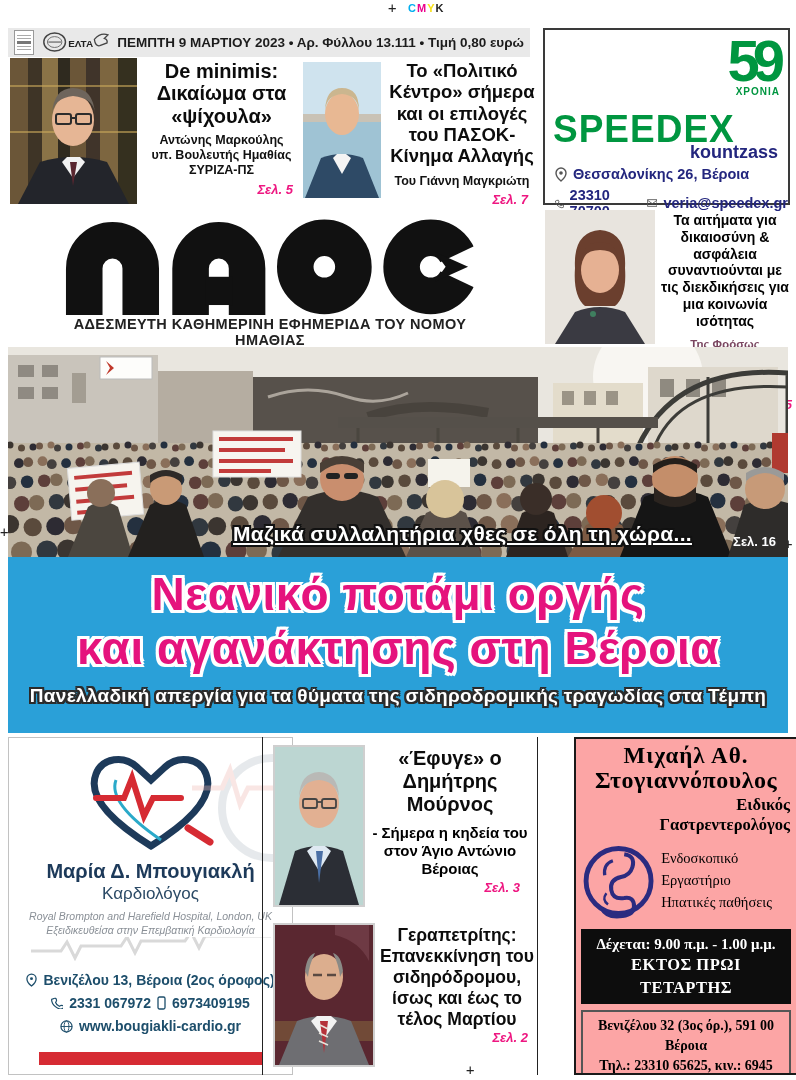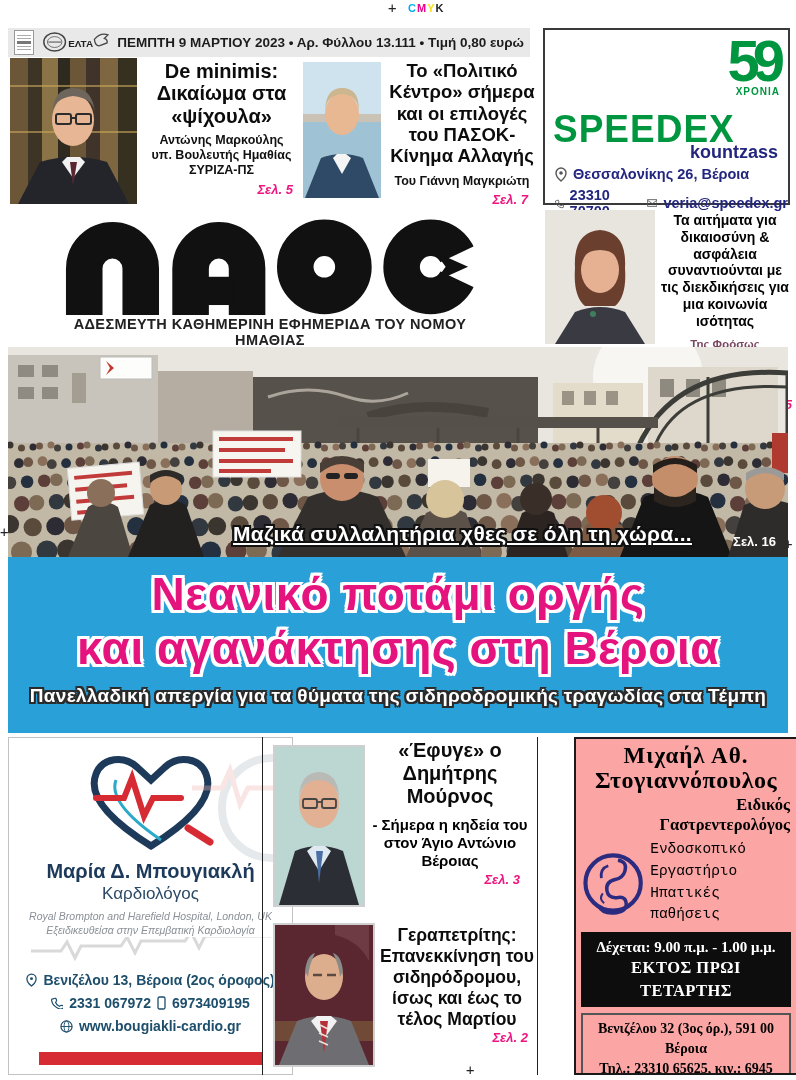--- a/index.html
+++ b/index.html
@@ -77,36 +77,36 @@
   .cardio .role { font-size:17px; color:#2b4a66; margin-top:1px; }
   .cardio .spec { font-style:italic; font-size:10.5px; color:#8a9097; line-height:1.35; margin-top:5px; }
   .cardio .crow { display:flex; align-items:center; justify-content:center; gap:6px; color:#1d4e6b; font-size:14px; font-weight:bold; margin-top:7px; }
   .cardio .redbar { position:absolute; left:30px; right:30px; bottom:9px; height:13px; background:#d62b33; }
   .cardio .bgdeco { position:absolute; right:-20px; top:10px; opacity:.35; }
 
   
   .midcol { position:absolute; left:262px; top:737px; width:276px; height:338px; border-left:1px solid #222; border-right:1px solid #222; }
   .m-art { position:absolute; text-align:center; }
   .m-art .ttl { font-weight:bold; color:#0c0c0c; }
-  .mournos-text { left:103px; top:2px; width:168px; }
+  .mournos-text { left:103px; top:10px; width:168px; }
   .mournos-text .ttl { font-size:20px; line-height:1.15; }
   .mournos-text .sub { font-weight:bold; font-size:15px; line-height:1.2; margin-top:8px; }
   .mournos-text .pr { display:block; text-align:right; padding-right:14px; margin-top:2px;}
   .gera-text { left:115px; top:188px; width:158px; }
   .gera-text .ttl { font-size:17.5px; line-height:1.2; }
   .gera-text .pr { display:block; text-align:right; padding-right:8px; }
 
   
   .gastro { position:absolute; left:574px; top:737px; width:224px; height:338px; border:2px solid #1a1a1a; background:#fca5a5;
     font-family:"Liberation Serif", serif; overflow:hidden; }
   .gastro .n1 { text-align:center; font-weight:bold; font-size:23px; margin-top:4px; letter-spacing:1px; }
   .gastro .n2 { text-align:center; font-weight:bold; font-size:24px; letter-spacing:.5px; margin-top:-2px; }
   .gastro .role { text-align:right; font-weight:bold; font-size:16.5px; padding-right:6px; margin-top:1px;padding-left:26px; }
   .gastro .midrow { display:flex; align-items:center; gap:6px; padding:4px 4px 0 6px; }
-  .gastro .midrow .lines { font-size:14.5px; line-height:1.5;font-family:Liberation Mono, monospace; }
+  .gastro .midrow .lines { font-size:14.5px; line-height:1.5; }
   .gastro .hours { background:#0d0d0d; color:#fff; margin:6px 5px 0 5px; padding:5px 2px; text-align:center; font-weight:bold; }
   .gastro .hours .h { font-size:15px; line-height:1.35; }
   .gastro .hours .h3 { font-size:16.5px; letter-spacing:.5px; }
   .gastro .addr { border:2px solid #555; margin:6px 5px 0 5px; padding:4px 3px; text-align:center; font-weight:bold; }
   .gastro .addr div { font-size:14px; line-height:1.45; }
 </style>
 </head>
 <body>
 
 <div class="page">

